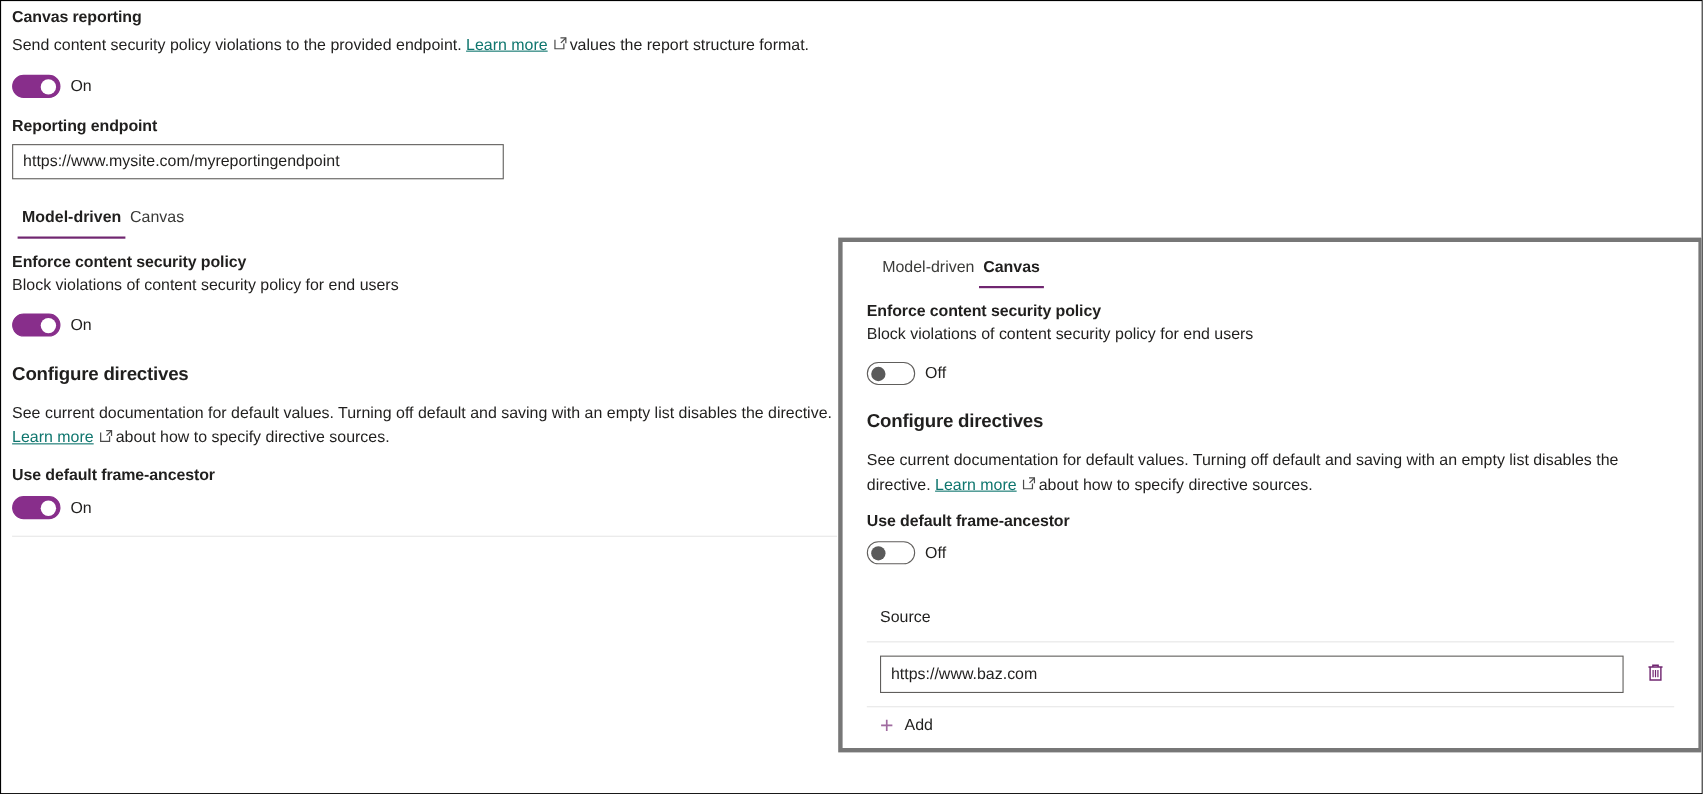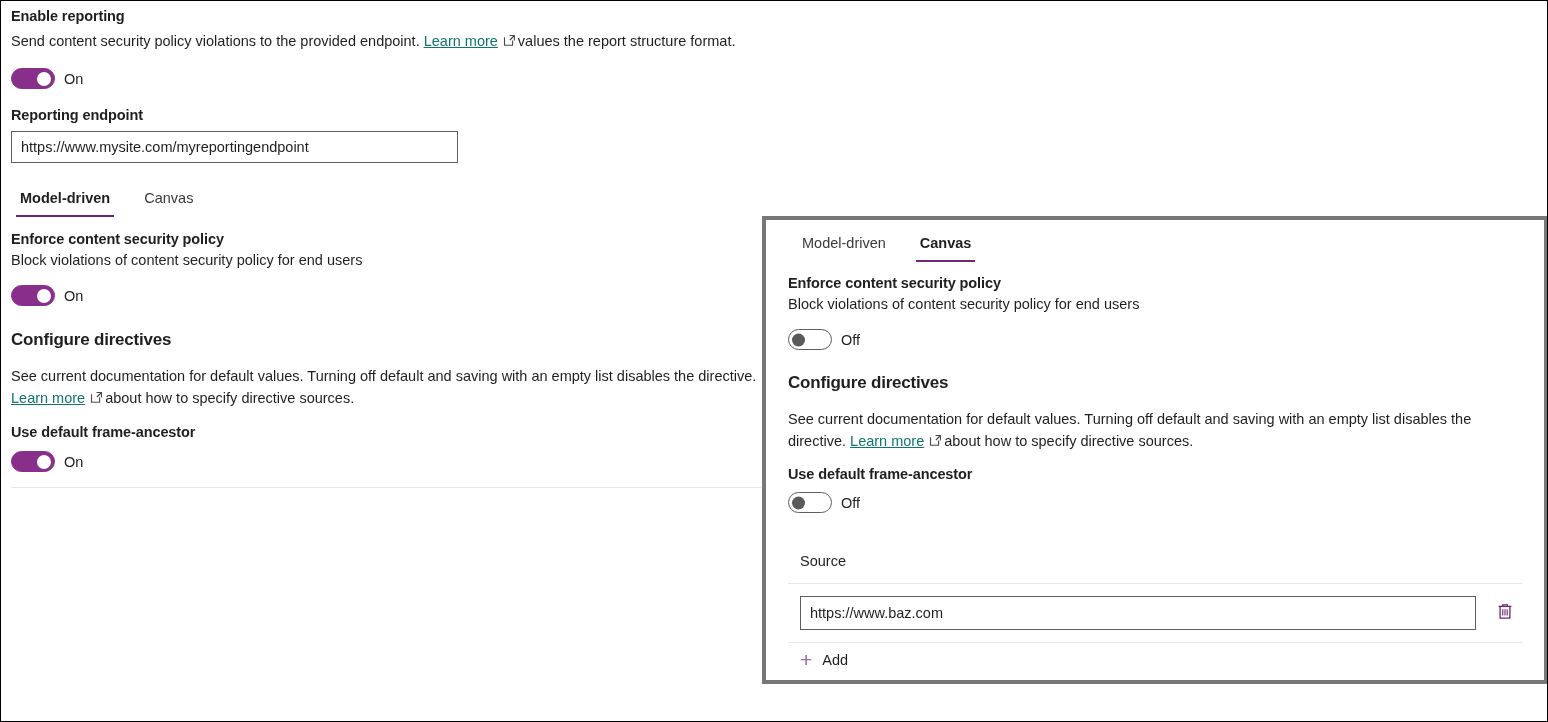--- a/index.html
+++ b/index.html
@@ -116,21 +116,20 @@
     color: #201f1e;
     padding: 0 9px;
     outline: none;
     border-radius: 0;
   }
 
   
   .tabs {
     display: flex;
     align-items: flex-start;
-    gap: 26px;
   }
   .tab {
     position: relative;
     padding: 3px 4px 11px 4px;
     font-size: 14.5px;
     color: #3a3a38;
     cursor: pointer;
     white-space: nowrap;
   }
   .tab.sel {
@@ -203,21 +202,21 @@
   }
 </style>
 </head>
 <body>
 
 <div class="page-frame">
 
   <div class="base-panel">
 
     <div style="margin-top:7px;">
-      <div class="fld-label">Enable reporting</div>
+      <div class="fld-label">Canvas reporting</div>
       <div class="fld-desc" style="margin-top:6px; max-width:760px;">
         <span>Send content security policy violations to the provided endpoint.</span>
         <a class="learn-more">Learn more</a><span class="ext-icon"><svg width="13" height="13" viewBox="0 0 13 13">
               <path d="M1.5 3.2 L1.5 11.3 L9.6 11.3 L9.6 6.6" fill="none" stroke="#4a4a4a" stroke-width="1.1"></path>
               <path d="M6.5 1.5 L11.4 1.5 L11.4 6.4" fill="none" stroke="#4a4a4a" stroke-width="1.1"></path>
               <path d="M11.4 1.5 L6.9 6.0" fill="none" stroke="#4a4a4a" stroke-width="1.1"></path>
             </svg></span><span>values the report structure format.</span>
       </div>
       <div class="toggle-row" style="margin-top:15px;">
         <div class="switch on">

